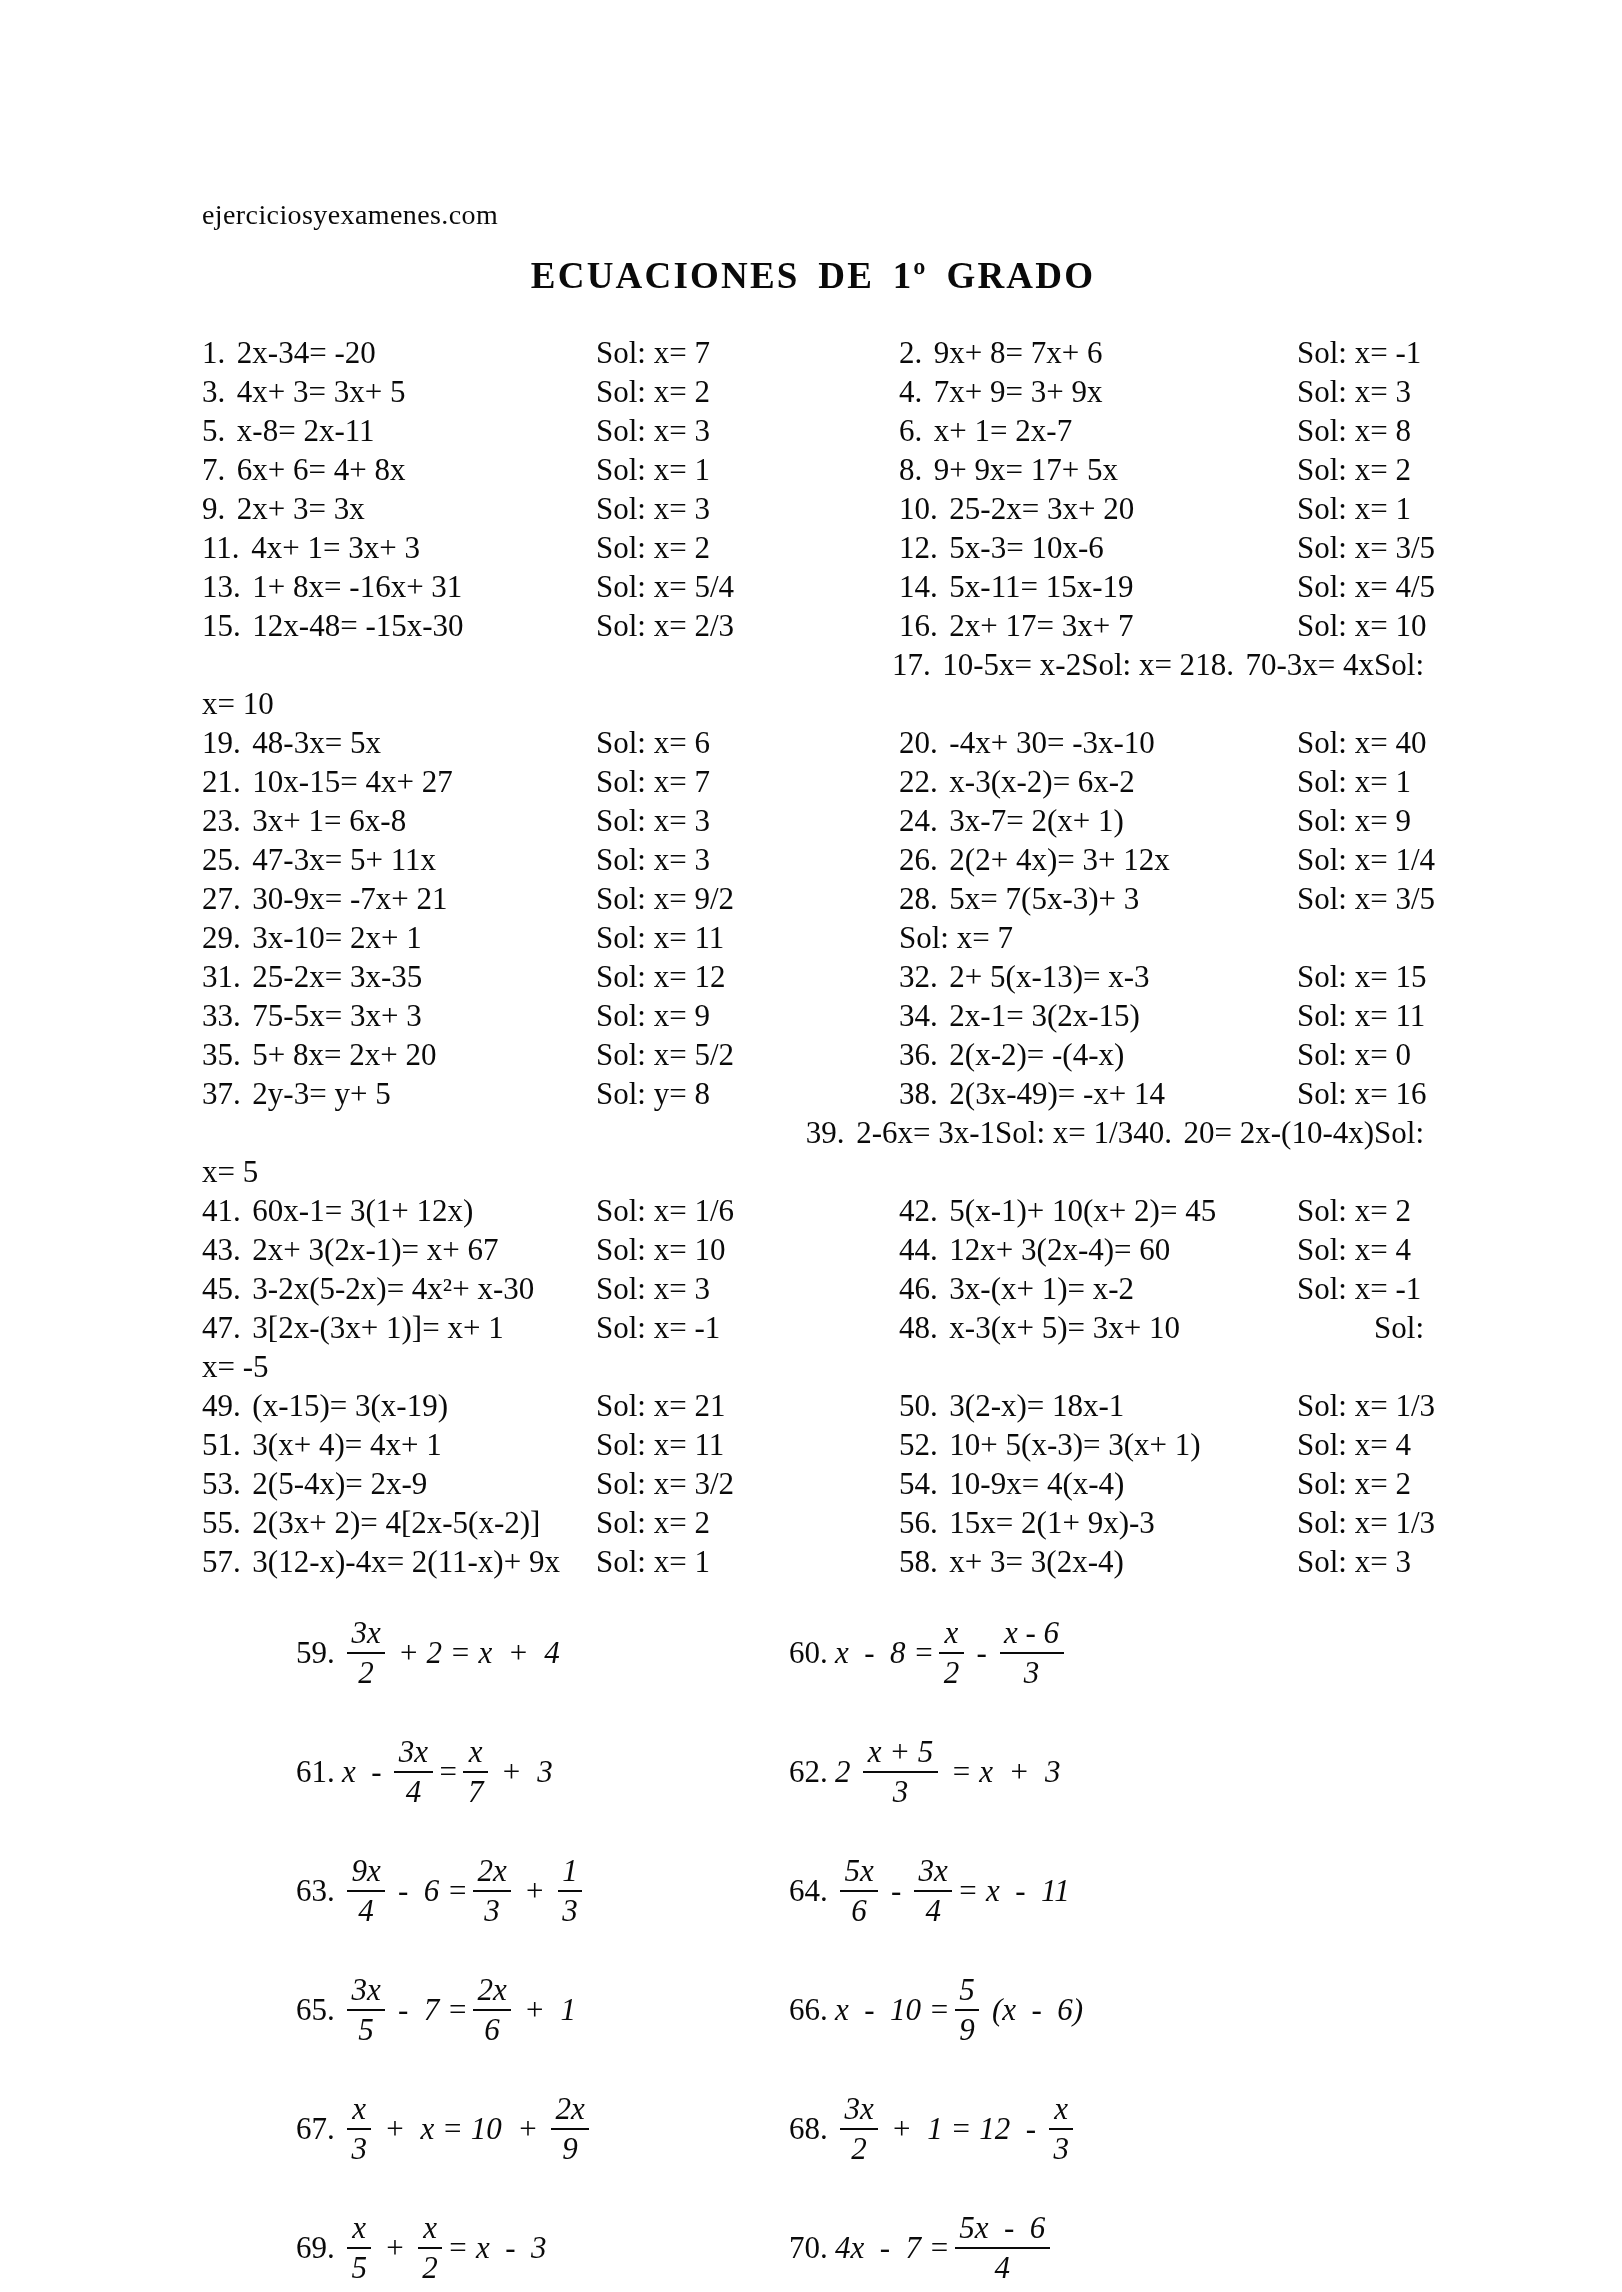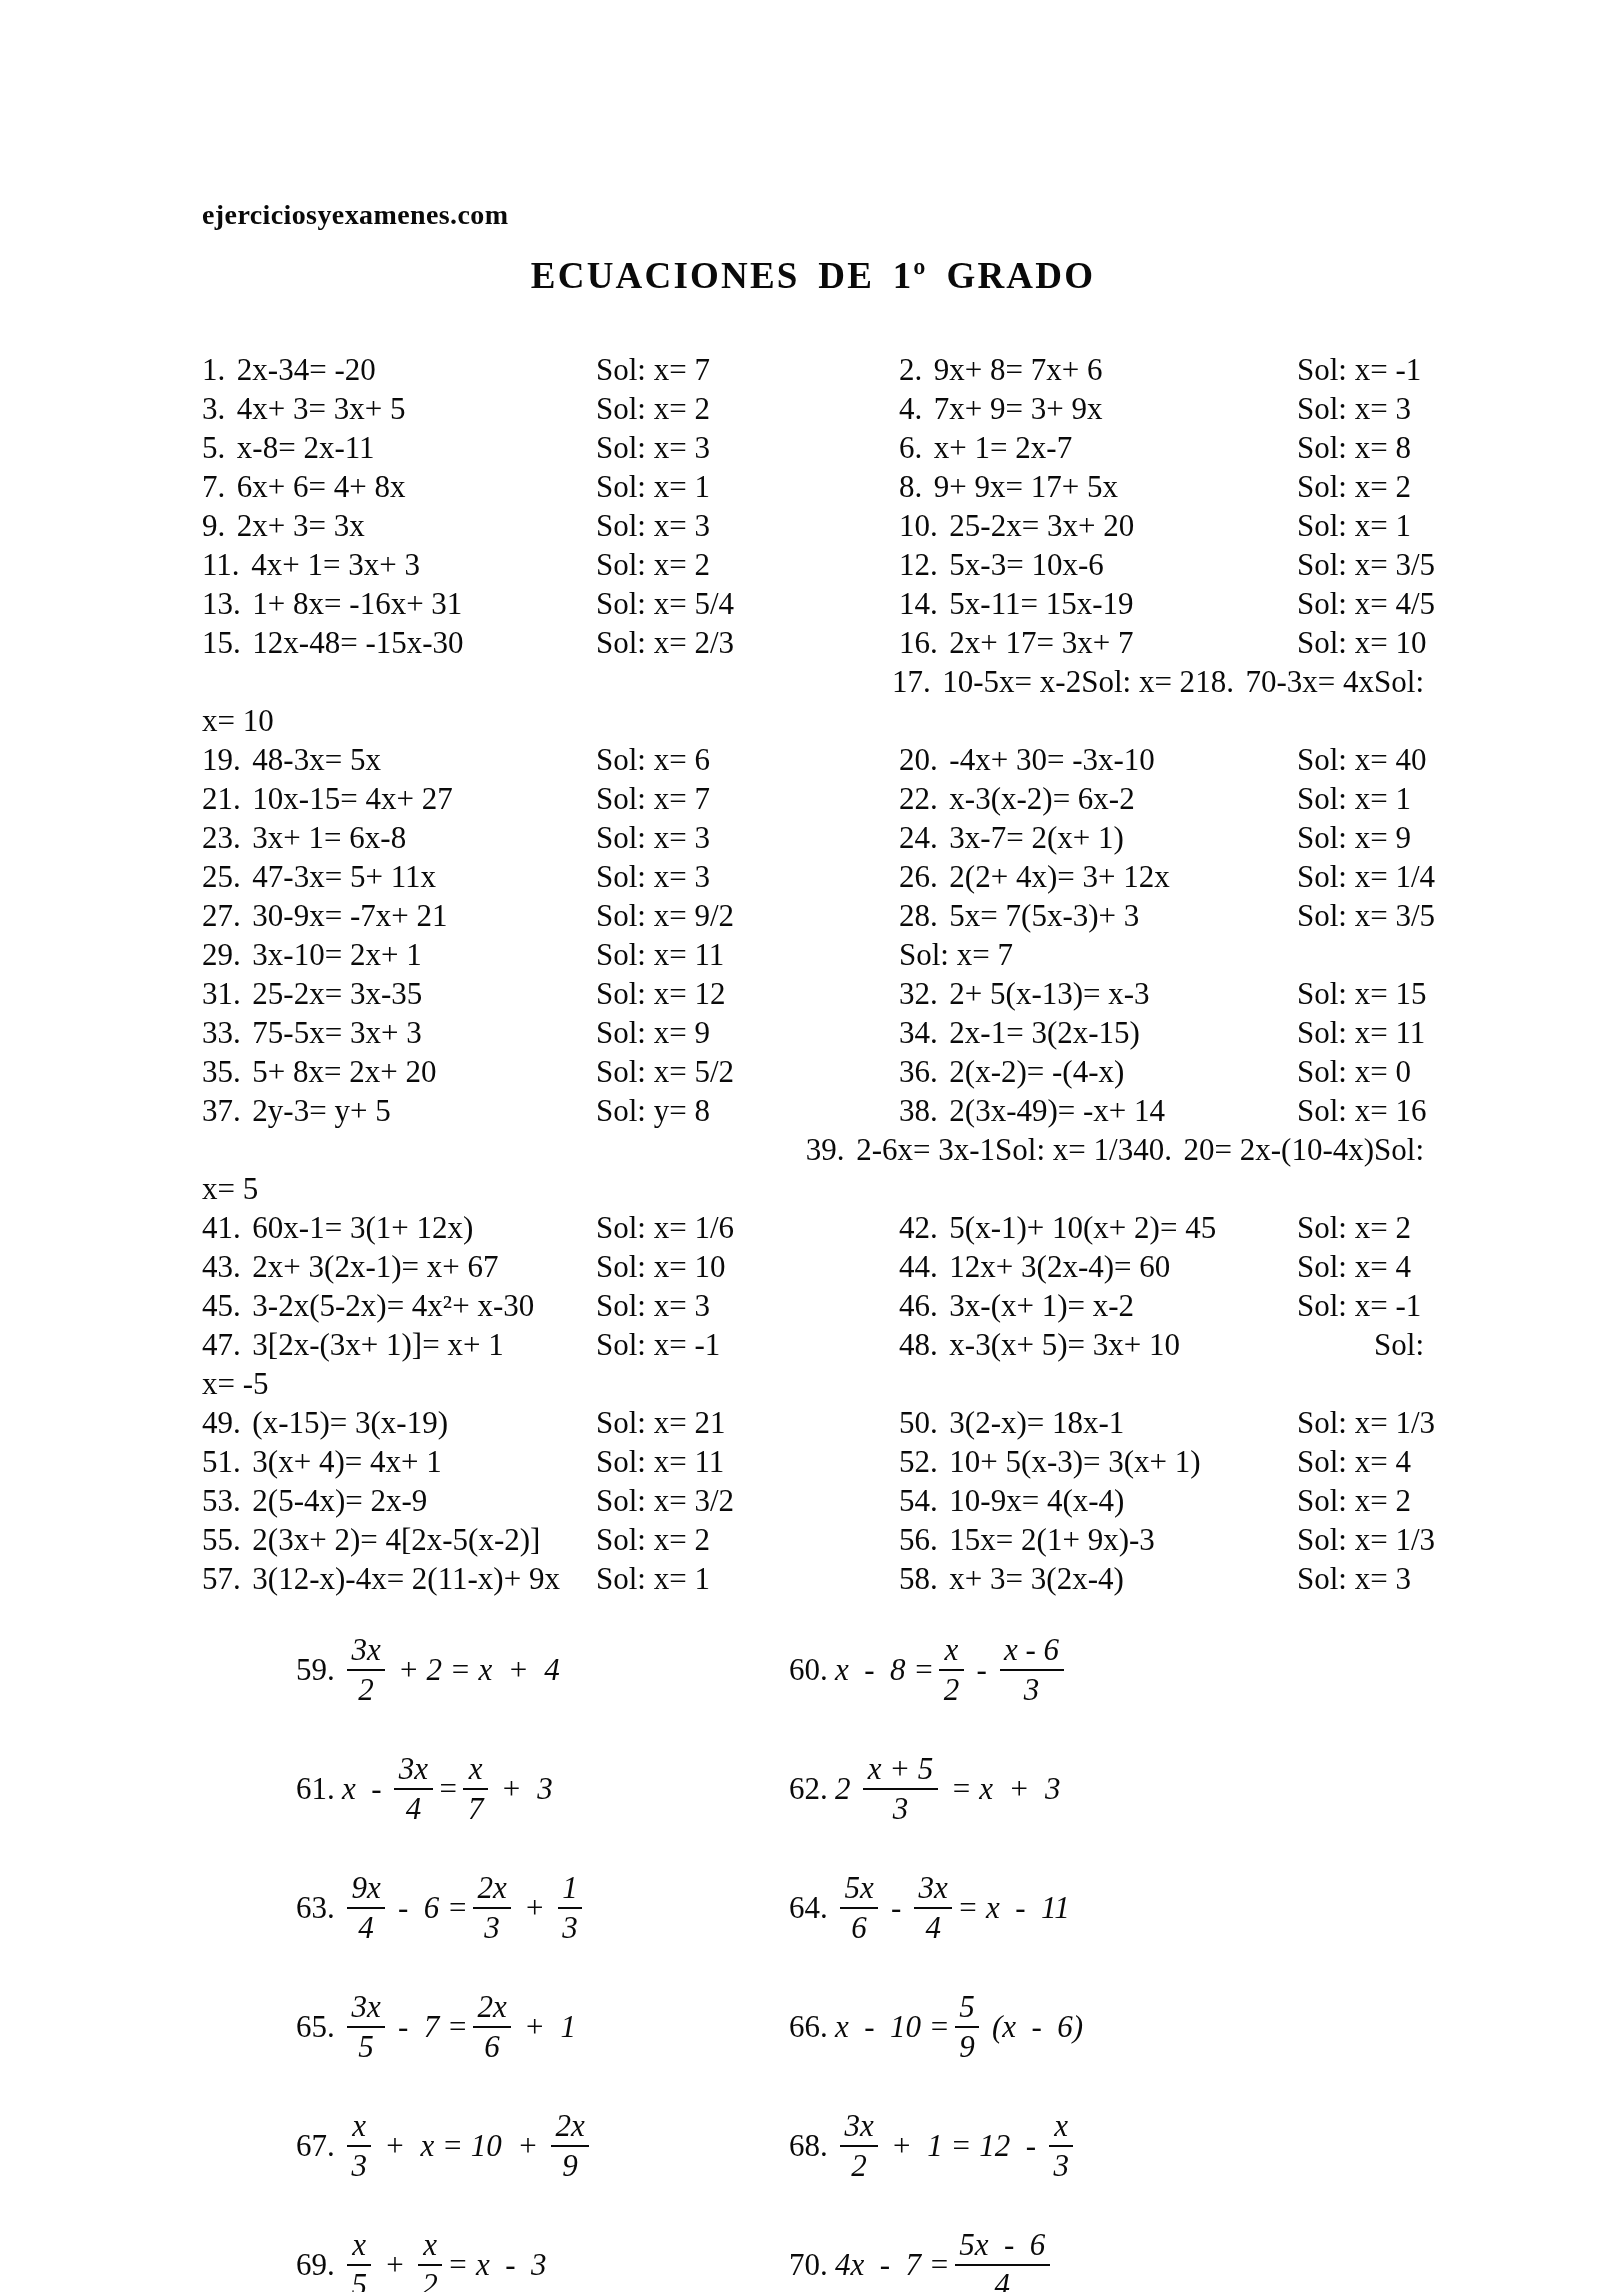--- a/index.html
+++ b/index.html
@@ -7,30 +7,30 @@
     position:relative;
     width:1623px; height:2293px;
     margin:0 auto;
     background:#ffffff;
     color:#0a0a0a;
     font-family:"Liberation Serif", serif;
     overflow:hidden;
   }
   .content { padding:199px 199px 0 202px; }
   .site {
-    font-size:28px; font-weight:bold;
+    font-size:28px; font-weight:normal;
     letter-spacing:0.4px;
   }
   .title {
     margin:23px 0 0 0;
     text-align:center;
     font-size:37px; font-weight:bold;
     letter-spacing:2.2px; word-spacing:7.2px;
   }
-  .list { margin-top:53px; font-size:31px; line-height:39px; }
+  .list { margin-top:36px; font-size:31px; line-height:39px; }
   .list span { white-space:pre; }
   .exrow { display:grid; grid-template-columns:394px 303px 398px 1fr; }
   .exrow.spread { display:flex; justify-content:flex-end; }
   .exrow .solright { text-align:right; }
   .num { margin-right:11.6px; }
   .wrapline { white-space:pre; }
   .fracsec { margin-top:12.5px; font-size:31px; }
   .fracrow {
     display:grid; grid-template-columns:493px 1fr;
     padding-left:94px;

